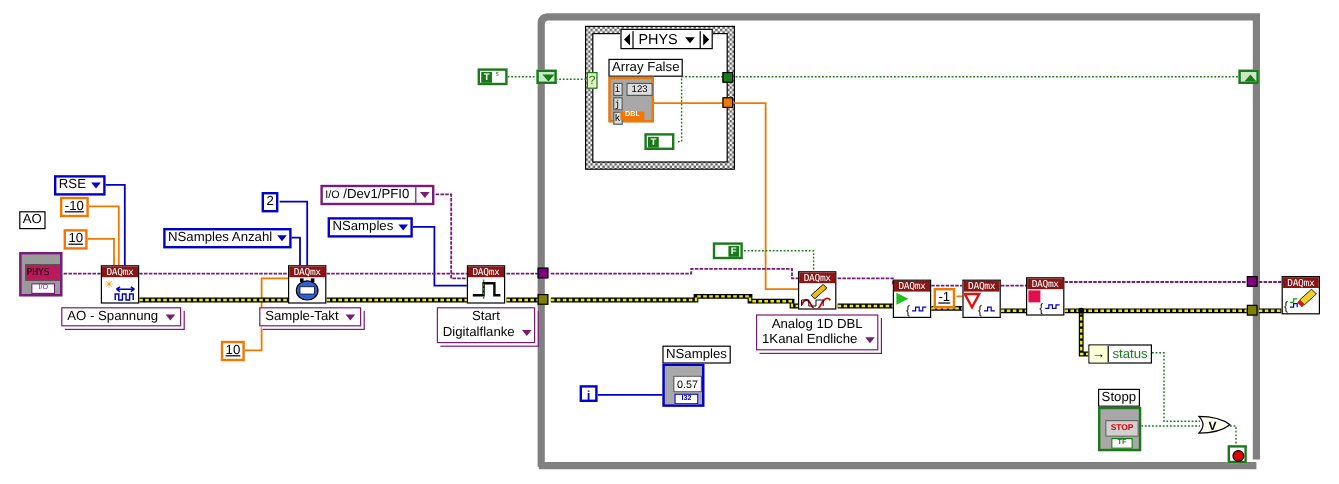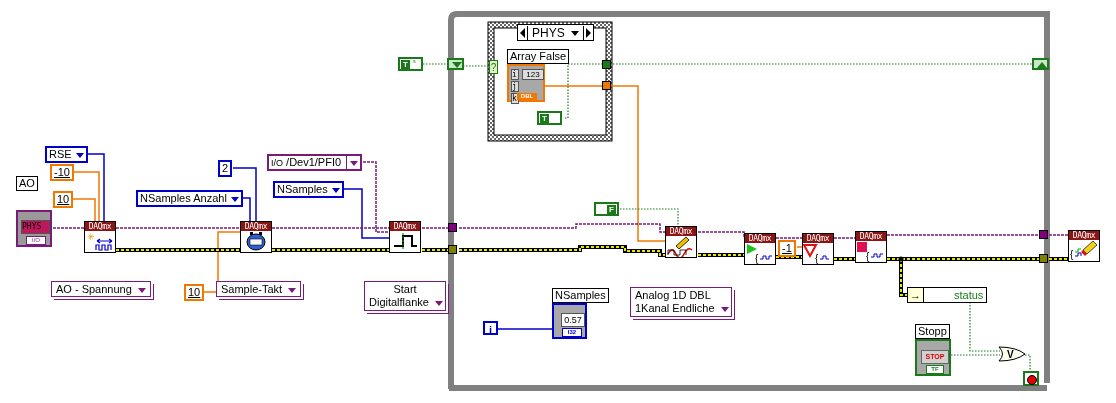--- a/index.html
+++ b/index.html
@@ -4,21 +4,21 @@
 <style>
   html,body{margin:0;padding:0;background:#fff;}
   body{width:1116px;height:403px;position:relative;overflow:hidden;font-family:"Liberation Sans",sans-serif;font-size:12px;color:#000;}
   .abs{position:absolute;}
   svg.wires{position:absolute;left:0;top:0;}
   .const{position:absolute;background:#fff;border:2px solid;height:13px;line-height:13px;padding:0 2px;font-size:11px;white-space:nowrap;box-sizing:content-box;}
   .c-blue{border-color:#0000cc;}
   .c-orange{border-color:#f07800;text-decoration:underline;}
   .c-purple{border-color:#7a1a7a;}
   .ring .arr{display:inline-block;width:0;height:0;border-left:4px solid transparent;border-right:4px solid transparent;border-top:5px solid #0000cc;margin-left:4px;vertical-align:middle;}
-  .polysel{position:absolute;background:#fff;border:1px solid #7a1a7a;box-shadow:2px 2px 0 #fff,3px 3px 0 #7a1a7a;font-size:11px;padding:1px 4px;white-space:nowrap;margin-top:25px;}
+  .polysel{position:absolute;background:#fff;border:1px solid #7a1a7a;box-shadow:2px 2px 0 #fff,3px 3px 0 #7a1a7a;font-size:11px;padding:1px 4px;white-space:nowrap;}
   .polysel .arr{display:inline-block;width:0;height:0;border-left:4px solid transparent;border-right:4px solid transparent;border-top:5px solid #7a1a7a;margin-left:6px;vertical-align:middle;}
   .daq{position:absolute;width:32px;height:32px;border:1px solid #000;background:#fff;box-sizing:border-box;}
   .daq .hdr{background:#8b1414;color:#fff;font-size:8px;line-height:9px;height:9px;text-align:center;font-family:"DejaVu Sans Mono",monospace;letter-spacing:-0.3px;}
   .daq .glyph{position:absolute;left:0;top:9px;width:30px;height:21px;}
   .label{position:absolute;background:#fff;border:1px solid #000;font-size:11px;padding:0 2px;line-height:13px;white-space:nowrap;}
   .term{position:absolute;box-sizing:border-box;}
   .srsq{position:absolute;width:9px;height:9px;border:1px solid #000;box-sizing:border-box;}
 </style>
 </head>
 <body>
@@ -188,21 +188,21 @@
 </div>
 
 <div class="daq" style="left:665px;top:226px;">
   <div class="hdr">DAQmx</div>
   <svg class="glyph" viewBox="0 0 30 21">
     <path d="M10 10 L20 1 L23 4 L13 13 Z" fill="#f0c000" stroke="#000" stroke-width="0.8"></path>
     <path d="M2 18 Q6 10 10 18 T18 18 T26 14" stroke="#d00" stroke-width="1.5" fill="none"></path>
     <path d="M2 19 V14 H8 V19 H14 V14 H20 V19" stroke="#000" stroke-width="0.8" fill="none"></path>
   </svg>
 </div>
-<div class="polysel" style="left:630px;top:262px;width:92px;line-height:13px;text-align:left;">
+<div class="polysel" style="left:630px;top:262px;width:92px;line-height:13px;text-align:center;">
   <div>Analog 1D DBL</div>
   <div><span>1Kanal Endliche</span><span class="arr"></span></div>
 </div>
 
 <div class="daq" style="left:744px;top:233px;">
   <div class="hdr">DAQmx</div>
   <svg class="glyph" viewBox="0 0 30 21">
     <path d="M2 1 L12 6 L2 11 Z" fill="#20c020"></path>
     <text x="10" y="19" font-size="10" fill="#000">{</text>
     <path d="M15 16 H18 V13 H21 V16 H24 V13 H27" stroke="#0000cc" stroke-width="1" fill="none"></path>
@@ -223,21 +223,21 @@
   <div class="hdr">DAQmx</div>
   <svg class="glyph" viewBox="0 0 30 21">
     <rect x="1" y="1" width="10" height="10" fill="#e01050"></rect>
     <text x="10" y="19" font-size="10" fill="#000">{</text>
     <path d="M15 16 H18 V13 H21 V16 H24 V13 H27" stroke="#0000cc" stroke-width="1" fill="none"></path>
   </svg>
 </div>
 
 <div class="abs" style="left:907px;top:287px;height:14px;border:1px solid #000;background:#fff;display:flex;font-size:11px;line-height:14px;">
   <span style="width:15px;background:#ffffd8;border-right:1px solid #000;text-align:center;">→</span>
-  <span style="padding:0 3px;color:#1a7a1a;margin-left:27px;">status</span>
+  <span style="padding:0 3px;color:#1a7a1a;">status</span>
 </div>
 
 <div class="term" style="left:483px;top:321px;width:15px;height:14px;border:2px solid #0000cc;background:#fff;font-size:11px;line-height:14px;text-align:center;color:#0000cc;font-weight:bold;">i</div>
 
 <div class="label" style="left:552px;top:288px;">NSamples</div>
 <div class="term" style="left:552px;top:303px;width:35px;height:36px;border:2px solid #0000cc;background:#a8a8a8;">
   <div style="position:absolute;left:7px;top:8px;width:22px;height:12px;background:#fff;border:1px solid #555;font-size:9px;line-height:12px;text-align:center;">0.57</div>
   <div style="position:absolute;left:8px;bottom:0;width:18px;height:7px;background:#fff;border:1px solid #0000cc;color:#0000cc;font-size:6px;line-height:7px;text-align:center;font-weight:bold;">I32</div>
 </div>
 

